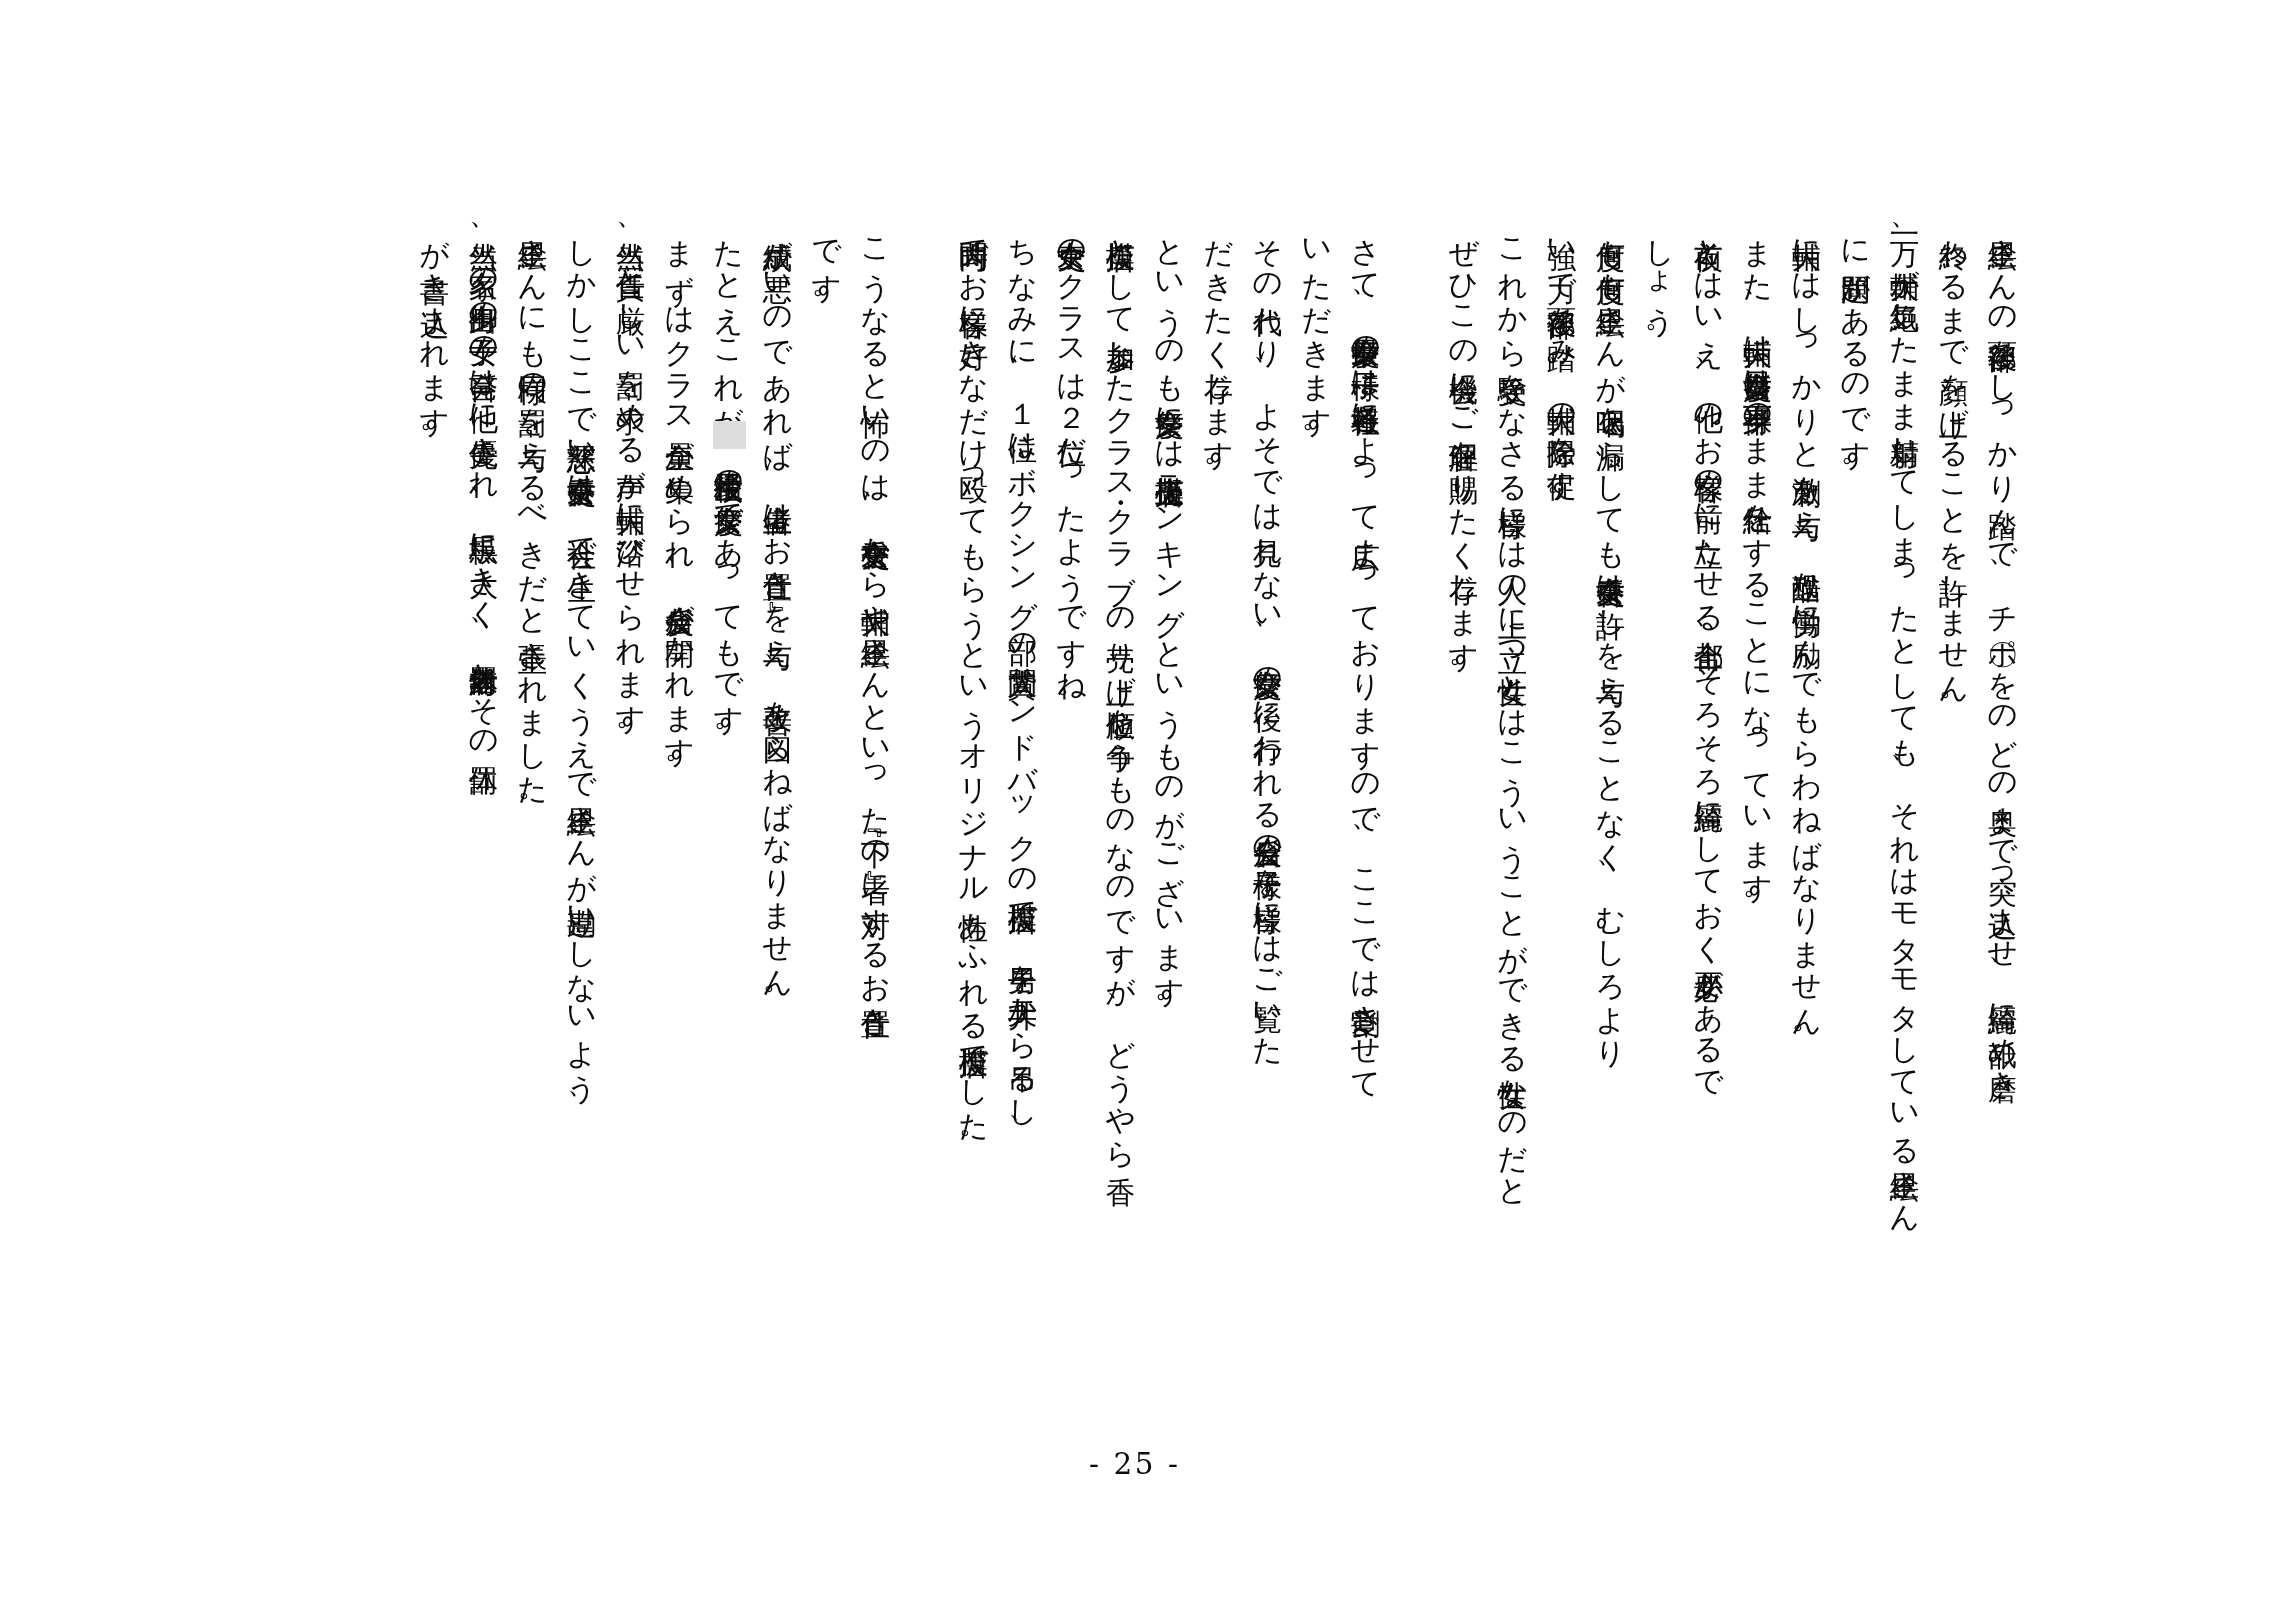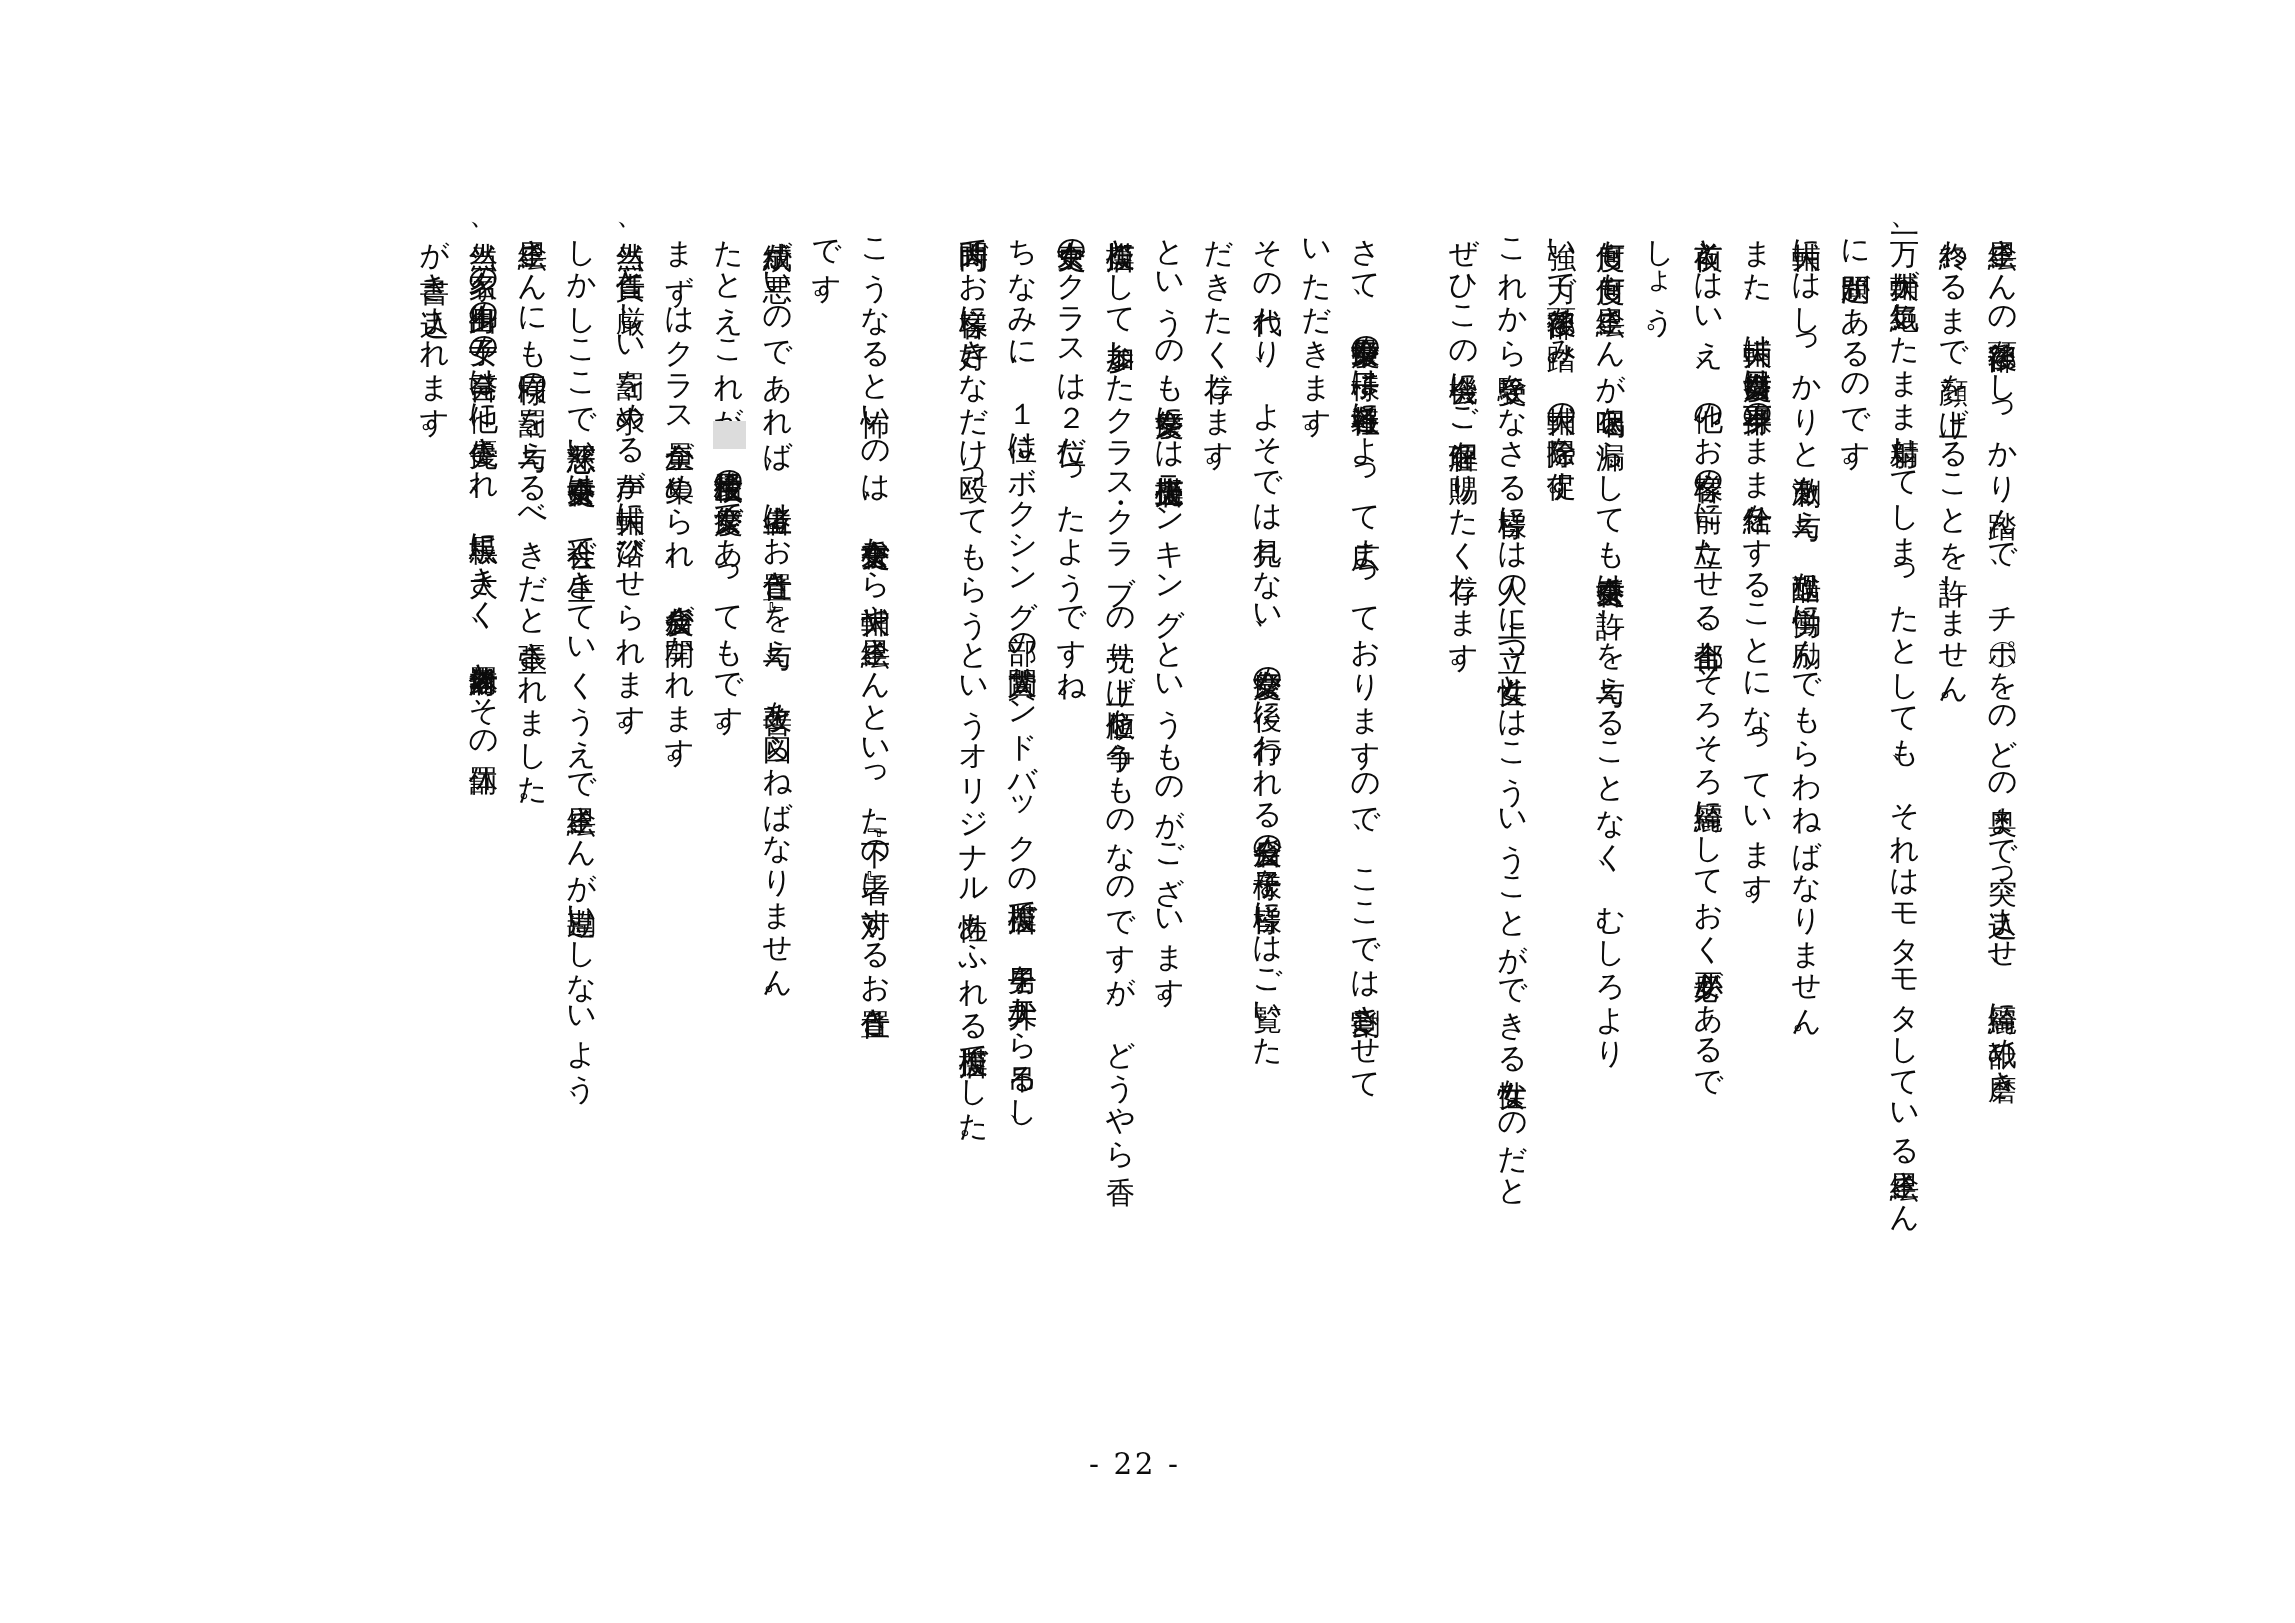--- a/index.html
+++ b/index.html
@@ -86,15 +86,15 @@
       <div class="col">です。</div>
       <div class="col">成績が悪いのであれば、上位者は『お仕置き』を与え、改善を図らねばなりません。</div>
       <div class="col"><span>たとえこれが</span><span class="censor-box"></span><span>校生活最後の女慶祭であってもです。</span></div>
       <div class="col">まずはクラス全員が集められ、反省会が開かれます。</div>
       <div class="col">当然、責任と厳しい罰を求める声が大輔に浴びせられます。</div>
       <div class="col">しかしここで慈悲深い香奈女史は、社会で生きていくうえで絵里さんが勘違いしないよう、</div>
       <div class="col">絵里さんにも同様の罰を与えるべきだと主張されました。</div>
       <div class="col">当然、名家の御出身の女子の発言は他に優先され、黒板に大きく、体罰対象者とその体罰</div>
       <div class="col">が書き込まれます。</div>
     </main>
-  <div class="page-number">- 22 -</div>
+  <div class="page-number">- 25 -</div>
 </div>
 
 
 </body></html>

